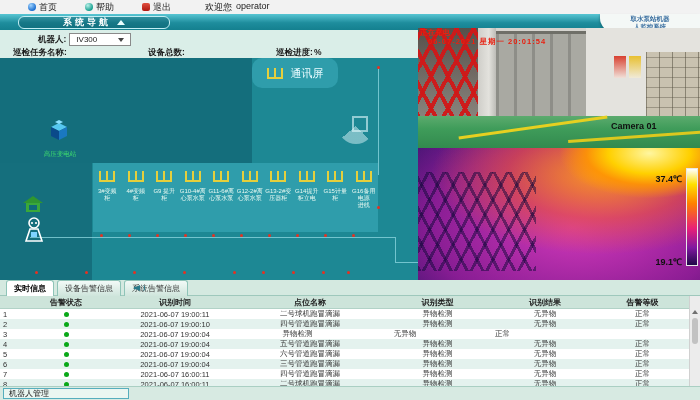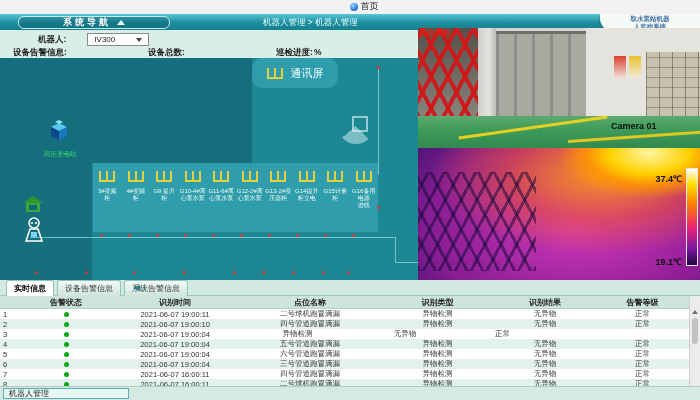--- a/index.html
+++ b/index.html
@@ -1,37 +1,37 @@
 <!DOCTYPE html>
 <html><head>
 <meta charset="utf-8">
 <style>
   html,body{margin:0;padding:0;background:#9aa5ab;font-family:"Liberation Sans",sans-serif;}
   .app{position:relative;width:700px;height:400px;background:#e8f2ee;overflow:hidden;font-family:"Liberation Sans",sans-serif;}
 
   
-  .topbar{position:absolute;left:0;top:0;width:700px;height:14px;background:#f2f2f2;border-bottom:1px solid #d8d8d8;display:flex;align-items:center;font-size:9px;color:#222;flex-direction:column;}
+  .topbar{position:absolute;left:0;top:0;width:700px;height:14px;background:#f2f2f2;border-bottom:1px solid #d8d8d8;display:flex;align-items:center;font-size:9px;color:#222;}
   .menu-item{display:flex;align-items:center;gap:3px;margin-left:28px;cursor:pointer;}
   .mi{width:8px;height:8px;border-radius:50%;display:inline-block;}
   .mi-home{background:radial-gradient(circle at 35% 30%,#9fd4ff,#1d6fd0 70%);}
   .mi-help{background:radial-gradient(circle at 35% 30%,#b8f0e8,#18a090 70%);}
   .mi-exit{border-radius:2px;background:linear-gradient(#e05040,#b01810);}
   .welcome{margin-left:34px;display:flex;gap:4px;}
 
   
   .navbar{position:absolute;left:0;top:14px;width:700px;height:16px;background:linear-gradient(180deg,#58c6d3 0%,#1e8d9d 55%,#14808f 100%);}
   .navbtn{position:absolute;left:18px;top:2px;width:150px;height:11px;border:1px solid #c2eef3;background:rgba(8,80,95,.35);border-radius:6px;color:#fff;font-size:9px;font-weight:bold;letter-spacing:3px;display:flex;align-items:center;justify-content:center;gap:6px;cursor:pointer;}
   .tri-up{width:0;height:0;border-left:4px solid transparent;border-right:4px solid transparent;border-bottom:5px solid #eaffff;}
   .crumb{position:absolute;left:263px;top:3px;color:#e8feff;font-size:8.5px;}
   .titlewedge{position:absolute;right:0;top:0;width:100px;height:17px;background:#f4f8f6;border-radius:0 0 0 14px;color:#3a6fa0;font-size:6.5px;font-weight:bold;text-align:center;line-height:8px;padding-top:1px;box-shadow:-1px 1px 2px rgba(0,0,0,.15);}
 
   
   .filterbar{position:absolute;left:0;top:30px;width:418px;height:28px;background:#daeee8;border-bottom:1px solid #bcd8d0;font-size:8.5px;color:#1c1c1c;}
   .filterbar .lbl{font-weight:bold;}
-  .frow1{position:absolute;left:38px;top:3px;display:flex;align-items:center;gap:21px;}
+  .frow1{position:absolute;left:38px;top:3px;display:flex;align-items:center;gap:3px;}
   .select{width:48px;height:11px;background:#fff;border:1px solid #8a8a8a;font-size:8px;display:flex;align-items:center;justify-content:space-between;padding:0 6px;cursor:pointer;}
   .select .car{width:0;height:0;border-left:3px solid transparent;border-right:3px solid transparent;border-top:4px solid #444;}
   .f-task{position:absolute;left:13px;top:17px;}
   .f-total{position:absolute;left:148px;top:17px;}
   .f-prog{position:absolute;left:276px;top:17px;}
   .f-unit{position:absolute;left:314px;top:17px;}
 
   
   .map{position:absolute;left:0;top:58px;width:418px;height:222px;background:#1d8894;overflow:hidden;}
   .dk1{position:absolute;left:0;top:0;width:252px;height:105px;background:#146e7c;}
@@ -128,36 +128,35 @@
       <span>欢迎您</span>
       <span>operator</span>
     </div>
   </div>
 
   <div class="navbar">
     <div class="navbtn">
       <span>系统导航</span>
       <i class="tri-up"></i>
     </div>
-    <div class="crumb">机器人管理 &gt; 机器人管理</div>
     <div class="titlewedge">
       <div>取水泵站机器</div>
       <div>人监控系统</div>
     </div>
   </div>
 
   <div class="filterbar">
     <div class="frow1">
       <span class="lbl">机器人:</span>
       <div class="select">
         <span>IV300</span>
         <span class="car"></span>
       </div>
     </div>
-    <span class="lbl f-task">设备告警信息:</span>
+    <span class="lbl f-task">巡检任务名称:</span>
     <span class="lbl f-total">设备总数:</span>
     <span class="lbl f-prog">巡检进度:</span>
     <span class="lbl f-unit">%</span>
   </div>
 
   <div class="map" id="map">
     <div class="dk1"></div>
     <div class="dk2"></div>
 
     <div class="mline" style="left:378px;top:9px;width:1px;height:108px;"></div>
@@ -319,20 +318,21 @@
     <div class="c1-pillar"></div>
     <div class="c1-cabs"></div>
     <div class="c1-wall"></div>
     <div class="c1-poster1"></div>
     <div class="c1-poster2"></div>
     <div class="c1-bank"></div>
     <div class="c1-floor"></div>
     <div class="c1-yline1"></div>
     <div class="c1-yline2"></div>
     <div class="c1-status">正在充电</div>
+    <div class="c1-time">06-07-2021 星期一 20:01:54</div>
     <div class="c1-label">Camera 01</div>
   </div>
 
   <div class="cam cam2">
     <div class="c2-sil"></div>
     <div class="c2-bar"></div>
     <div class="c2-max">37.4℃</div>
     <div class="c2-min">19.1℃</div>
   </div>
 

